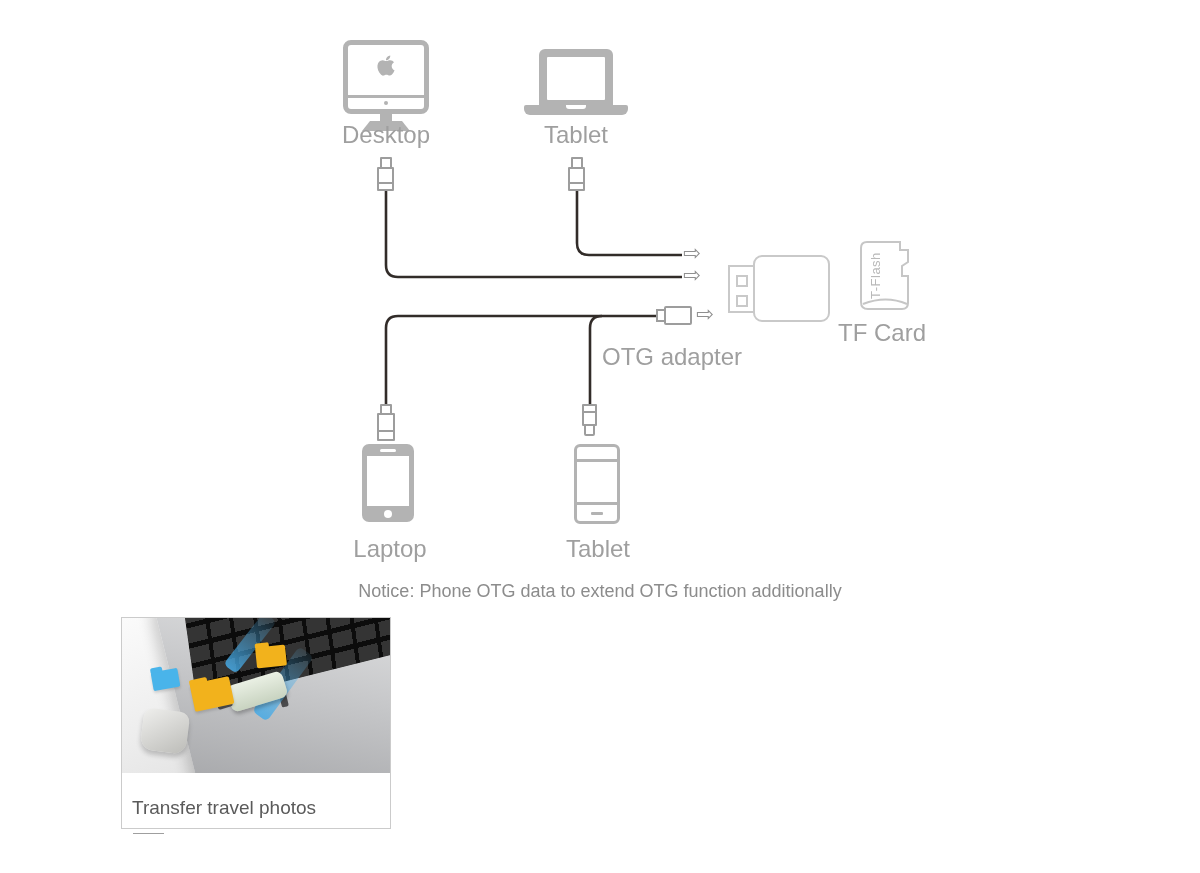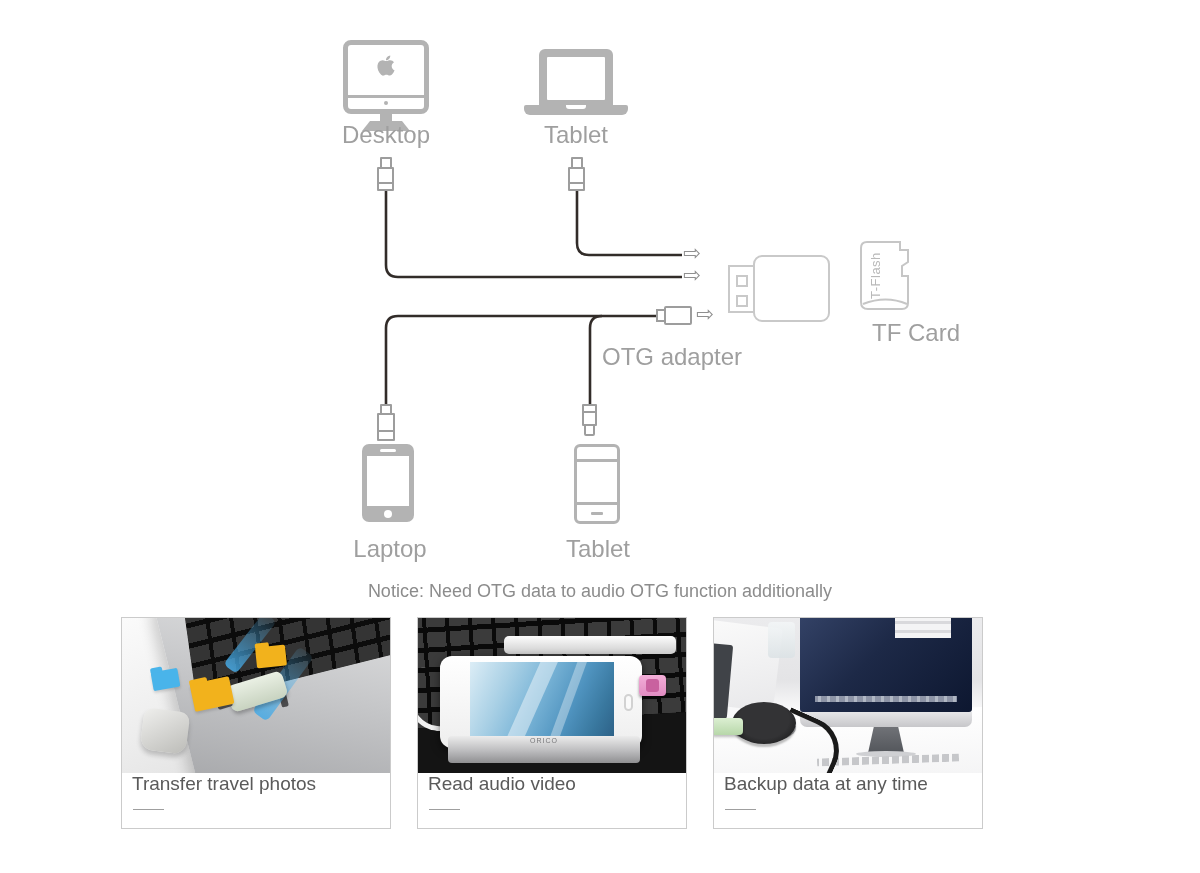--- a/index.html
+++ b/index.html
@@ -60,21 +60,21 @@
   .arrow { position: absolute; font-family: "DejaVu Sans", sans-serif; font-size: 21px; line-height: 1; color: #8f8f8f; }
   
   .reader-icon { position: absolute; left: 728px; top: 255px; width: 104px; height: 67px; }
   .r-plug { position: absolute; left: 0; top: 10px; width: 27px; height: 48px; border: 2px solid #c9c9c9; background: #fff; }
   .r-sq { position: absolute; left: 6px; width: 12px; height: 12px; border: 2px solid #c9c9c9; }
   .r-sq.s1 { top: 8px; } .r-sq.s2 { top: 28px; }
   .r-body { position: absolute; left: 25px; top: 0; width: 77px; height: 67px; border: 2px solid #c9c9c9; border-radius: 9px; background: #fff; }
   
   .card { position: absolute; top: 617px; width: 270px; height: 212px; border: 1px solid #cbcbcb; background: #fff; }
   .photo { position: relative; width: 100%; height: 155px; overflow: hidden; }
-  .cap { margin: 0 0 0 10px; font-size: 19px; color: #5a5a5a; }
+  .cap { margin: 24px 0 0 10px; font-size: 19px; color: #5a5a5a; }
   .cap-ul { margin: 14px 0 0 11px; width: 31px; height: 1px; background: #9f9f9f; }
   
   .p1 { background: linear-gradient(155deg,#fbfbfb 0%,#ededed 45%,#d9d9d9 100%); }
   .p1-laptop { position: absolute; right: -55px; top: -60px; width: 270px; height: 235px; background: linear-gradient(205deg,#ededee 10%,#c6c7c9 55%,#9d9ea1 100%); border-radius: 20px; transform: rotate(-14deg); box-shadow: -6px 8px 14px rgba(0,0,0,.18); }
   .p1-keys { position: absolute; right: -40px; top: -62px; width: 245px; height: 118px; transform: rotate(-14deg) skewX(-6deg); background: #111; background-image: repeating-linear-gradient(90deg, transparent 0 20px, #0c0c0c 20px 24px), repeating-linear-gradient(0deg, #343434 0 15px, #0c0c0c 15px 20px); border-radius: 6px; }
   .p1-port { position: absolute; left: 158px; top: 72px; width: 7px; height: 17px; background: #4b4b4d; border-radius: 2px; transform: rotate(-14deg); }
   .p1-reader { position: absolute; left: 106px; top: 60px; width: 58px; height: 27px; background: linear-gradient(180deg,#eaf0e4,#c8d3c0); border-radius: 7px; transform: rotate(-17deg); box-shadow: 0 3px 4px rgba(0,0,0,.25); }
   .p1-reader::before { content:""; position: absolute; left: -13px; top: 7px; width: 15px; height: 13px; background: #4f4f51; border-radius: 2px; }
   .p1-cap { position: absolute; left: 20px; top: 92px; width: 46px; height: 42px; background: linear-gradient(145deg,#efefed,#bcbcb8); border-radius: 10px 10px 13px 13px; transform: rotate(7deg); box-shadow: 0 4px 5px rgba(0,0,0,.2); }
   .folder { position: absolute; background: #f2b21c; border-radius: 2px; box-shadow: 0 2px 3px rgba(0,0,0,.15); }
@@ -179,21 +179,21 @@
       <div class="r-sq s2"></div>
     </div>
     <div class="r-body"></div>
   </div>
 
   <svg class="tfsvg" style="position:absolute;left:856px;top:241px" width="62" height="70" viewBox="0 0 62 70">
     <path d="M11 1 H44 V9 H52 V21 L46 25 V35 H52 V62 Q52 68 46 68 H12 Q5 68 5 61 V7 Q5 1 11 1 Z" fill="none" stroke="#c6c6c6" stroke-width="2"></path>
     <path d="M7 63 Q30 54 51 63" fill="none" stroke="#c6c6c6" stroke-width="2"></path>
     <text transform="translate(24 58) rotate(-90)" font-size="13" fill="#b9b9b9" letter-spacing="0.5">T-Flash</text>
   </svg>
-  <div class="dlabel" style="left:916px;top:319px">TF Card</div>
+  <div class="dlabel" style="left:882px;top:319px">TF Card</div>
 
   <div class="conn" style="left:377px;top:404px;width:18px">
     <div class="c-neck"></div>
     <div class="c-bodyb"></div>
   </div>
   <div class="conn" style="left:582px;top:404px;width:15px">
     <div class="c-bodyc"></div>
     <div class="c-tipc"></div>
   </div>
 
@@ -208,73 +208,34 @@
 
   <div class="dev" style="left:574px;top:444px">
     <div class="pho">
       <div class="pho-topline"></div>
       <div class="pho-botline"></div>
       <div class="pho-dash"></div>
     </div>
   </div>
   <div class="dlabel" style="left:598px;top:535px">Tablet</div>
 
-  <div class="notice">Notice: Need OTG data to audio OTG function additionally</div>
+  <div class="notice">Notice: Phone OTG data to extend OTG function additionally</div>
 
   <div class="card" style="left:121px">
     <div class="photo p1">
       <div class="p1-laptop"></div>
       <div class="p1-keys"></div>
       <div class="p1-port"></div>
       <div class="streak st1"></div>
       <div class="streak st2"></div>
       <div class="p1-reader"></div>
       <div class="p1-cap"></div>
       <div class="folder f-big"></div>
       <div class="folder f-small"></div>
       <div class="folder f-blue"></div>
     </div>
     <div class="cap">Transfer travel photos</div>
     <div class="cap-ul"></div>
   </div>
 
-  <div class="card" style="left:417px">
-    <div class="photo p2">
-      <div class="p2-kbd"></div>
-      <div class="p2-clamp"></div>
-      <div class="p2-cable"></div>
-      <div class="p2-phone">
-        <div class="p2-screen"></div>
-        <div class="p2-home"></div>
-      </div>
-      <div class="p2-reader"></div>
-      <div class="p2-stand">
-        <div class="p2-brand">ORICO</div>
-      </div>
-    </div>
-    <div class="cap">Read audio video</div>
-    <div class="cap-ul"></div>
-  </div>
-
-  <div class="card" style="left:713px">
-    <div class="photo p3">
-      <div class="p3-papers"></div>
-      <div class="p3-dark"></div>
-      <div class="p3-glass"></div>
-      <div class="p3-desk"></div>
-      <div class="p3-screen">
-        <div class="p3-window"></div>
-        <div class="p3-dock"></div>
-      </div>
-      <div class="p3-chin"></div>
-      <div class="p3-stand"></div>
-      <div class="p3-standbase"></div>
-      <div class="p3-kbd"></div>
-      <div class="p3-cable"></div>
-      <div class="p3-hubside"></div>
-      <div class="p3-hub"></div>
-      <div class="p3-reader"></div>
-    </div>
-    <div class="cap">Backup data at any time</div>
-    <div class="cap-ul"></div>
-  </div>
+
 
 </div>
 
 </body></html>

